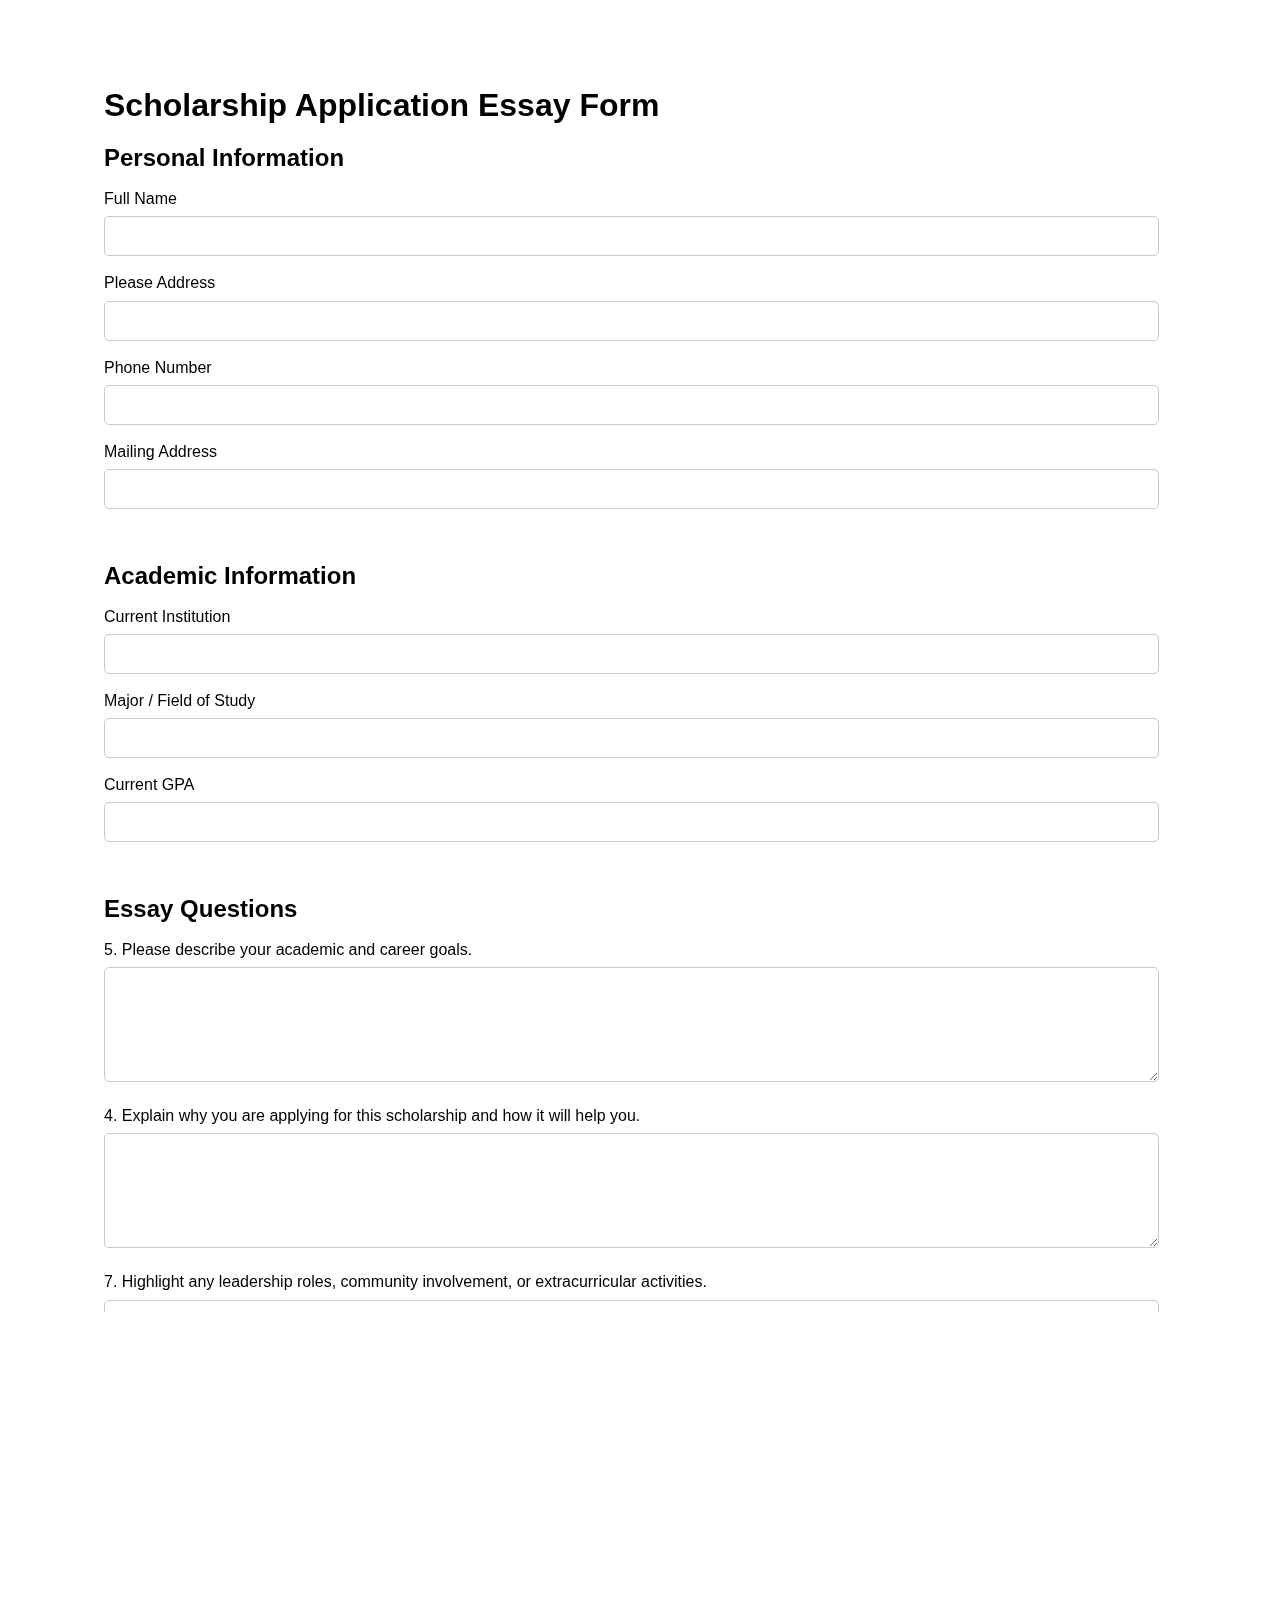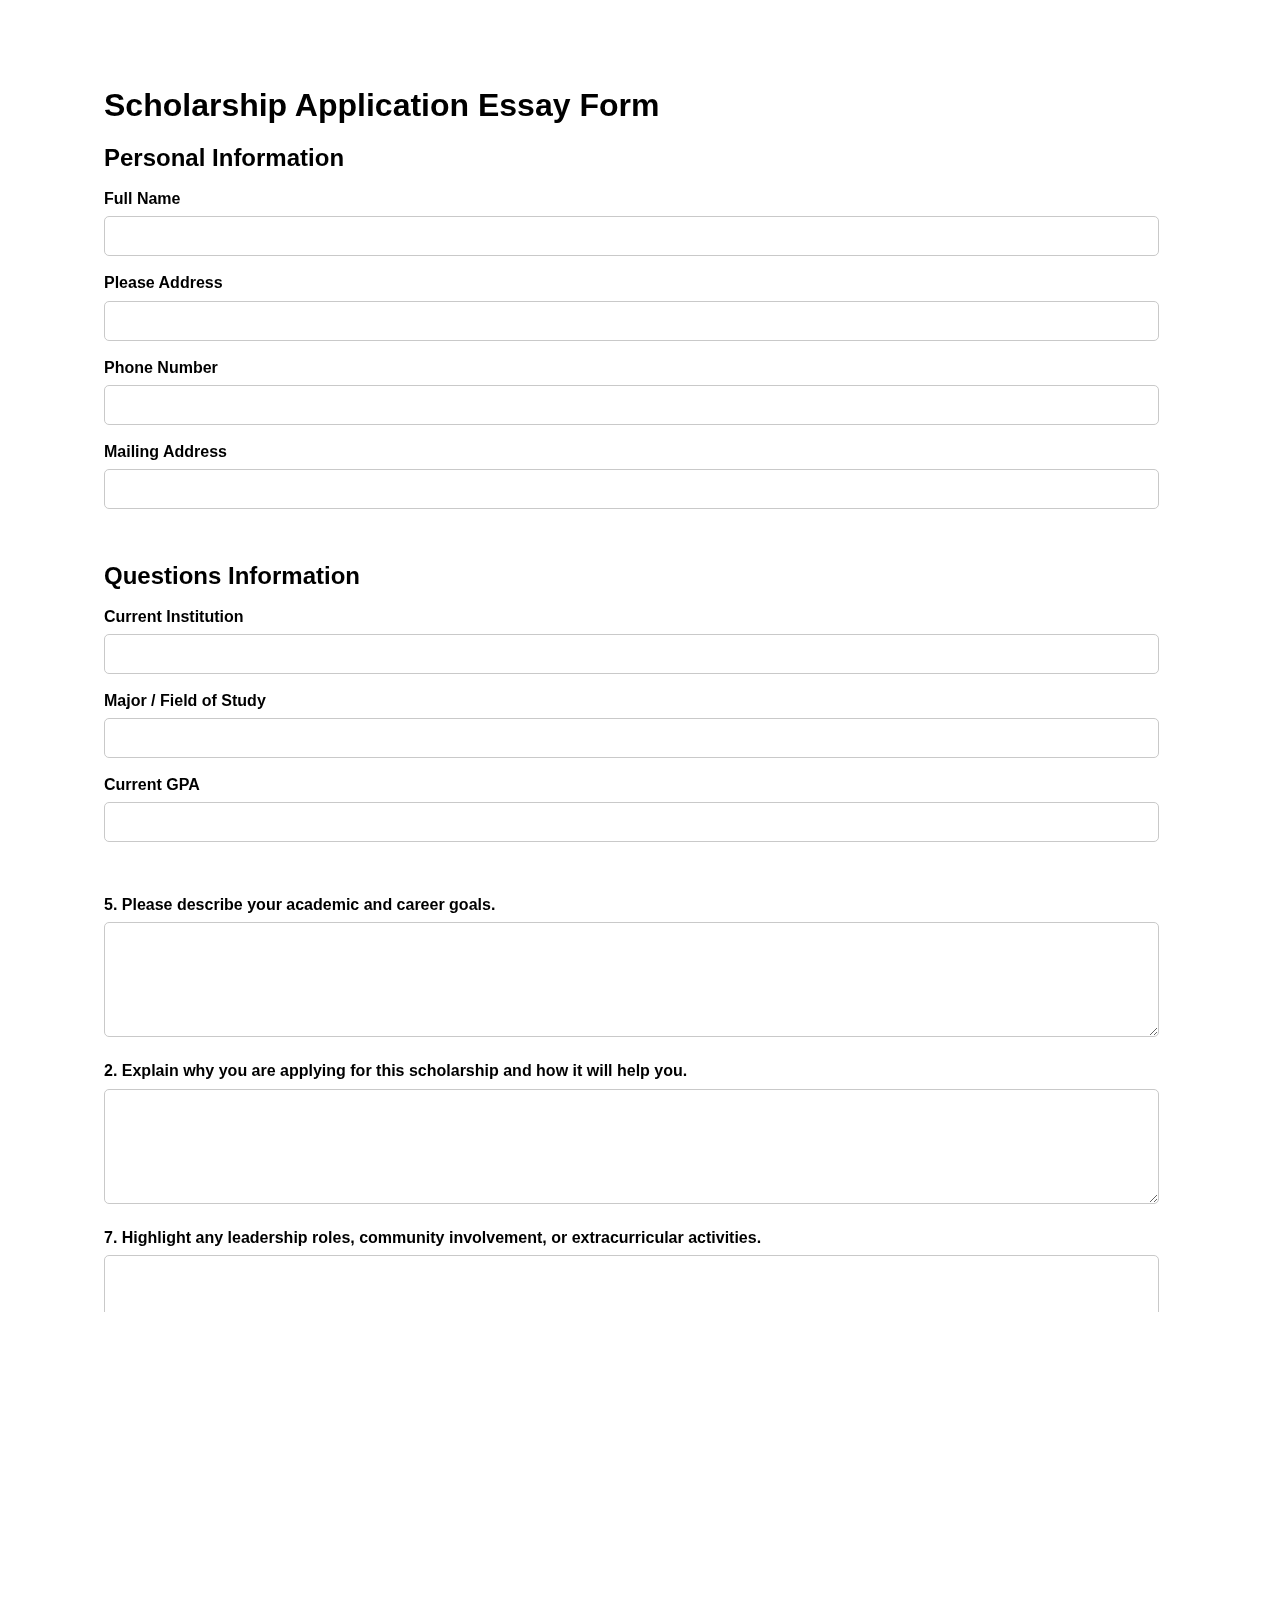--- a/index.html
+++ b/index.html
@@ -40,21 +40,21 @@
   }
   .field {
     margin-bottom: 17px;
   }
   .field-essay {
     margin-bottom: 24px;
   }
   .field label {
     display: block;
     font-size: 16px;
-    font-weight: bold;
+    font-weight: normal;
     line-height: 1.2;
     margin: 0 0 8px 0;
   }
   .text-input {
     display: block;
     box-sizing: border-box;
     width: 100%;
     height: 40px;
     padding: 8px 12px;
     font-family: "Liberation Sans", sans-serif;
@@ -105,47 +105,48 @@
         <input type="text" class="text-input" value="" style="">
       </div>
 
       <div class="field">
         <label>Mailing Address</label>
         <input type="text" class="text-input" value="" style="">
       </div>
     </section>
 
     <section class="form-section">
-      <h2 class="section-heading">Questions Information</h2>
+      <h2 class="section-heading">Academic Information</h2>
 
       <div class="field">
         <label>Current Institution</label>
         <input type="text" class="text-input" value="" style="">
       </div>
 
       <div class="field">
         <label>Major / Field of Study</label>
         <input type="text" class="text-input" value="" style="">
       </div>
 
       <div class="field">
         <label>Current GPA</label>
         <input type="text" class="text-input" value="" style="">
       </div>
     </section>
 
     <section class="form-section">
+      <h2 class="section-heading">Essay Questions</h2>
 
       <div class="field field-essay">
         <label>5. Please describe your academic and career goals.</label>
         <textarea class="essay-textarea" style=""></textarea>
       </div>
 
       <div class="field field-essay">
-        <label>2. Explain why you are applying for this scholarship and how it will help you.</label>
+        <label>4. Explain why you are applying for this scholarship and how it will help you.</label>
         <textarea class="essay-textarea" style=""></textarea>
       </div>
 
       <div class="field field-essay">
         <label>7. Highlight any leadership roles, community involvement, or extracurricular activities.</label>
         <textarea class="essay-textarea" style=""></textarea>
       </div>
     </section>
 
   </div>

